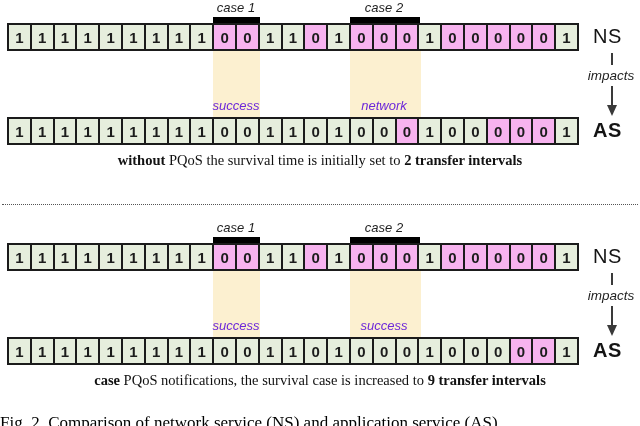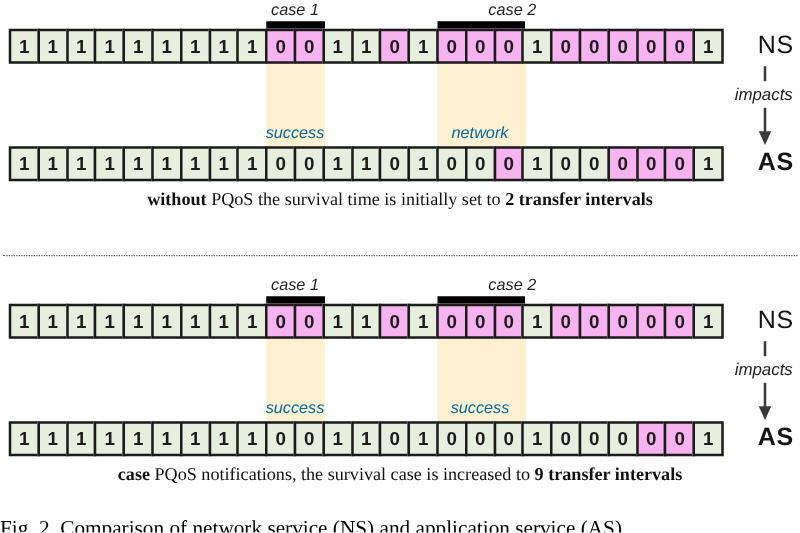--- a/index.html
+++ b/index.html
@@ -10,21 +10,21 @@
   .panel{position:absolute;left:0;width:613px;height:206px;}
   #panel1{top:0;}
   #panel2{top:220px;}
 
   
   .case-label{
     position:absolute;top:0;height:16px;line-height:16px;width:90px;text-align:center;
     font-style:italic;font-size:13px;color:#1f1f1f;
   }
   .c1{left:191px;}
-  .c2{left:339px;text-align:right;}
+  .c2{left:339px;}
 
   
   .case-bar{position:absolute;top:17px;height:6px;background:var(--bar);}
   .b1{left:213px;width:47px;}
   .b2{left:350px;width:70px;}
 
   
   .hl{position:absolute;top:51px;height:66px;background:var(--yellow);}
   .h1{left:213px;width:47px;}
   .h2{left:350px;width:71px;}
@@ -37,27 +37,27 @@
     flex:1;height:24px;margin-left:-2px;border:2px solid var(--border);
     background:var(--green);display:flex;align-items:center;justify-content:center;
     font-weight:bold;font-size:15px;color:#1c1c1c;
   }
   .cell:first-child{margin-left:0;}
   .cell.pink{background:var(--pink);}
 
   
   .result{
     position:absolute;top:97px;height:17px;line-height:17px;width:90px;text-align:center;
-    font-style:italic;font-size:13px;color:#0369a1;
+    font-style:italic;font-size:13px;color:#6d28d9;
   }
   .r1{left:191px;}
   .r2{left:339px;}
 
   
-  .side{position:absolute;left:593px;width:42px;font-size:20px;color:#141414;letter-spacing:0.5px;text-align:right;}
+  .side{position:absolute;left:593px;width:42px;font-size:20px;color:#141414;letter-spacing:0.5px;}
   .side.ns-side{top:25px;}
   .side.as-side{top:119px;font-weight:bold;}
 
   
   .vline{position:absolute;left:611px;top:53px;width:2px;height:12px;background:#3a3a3a;}
   .impacts-text{
     position:absolute;left:579px;top:68px;width:64px;text-align:center;
     font-style:italic;font-size:13.5px;color:#1f1f1f;
   }
   .arrow-svg{position:absolute;left:606px;top:86px;}

